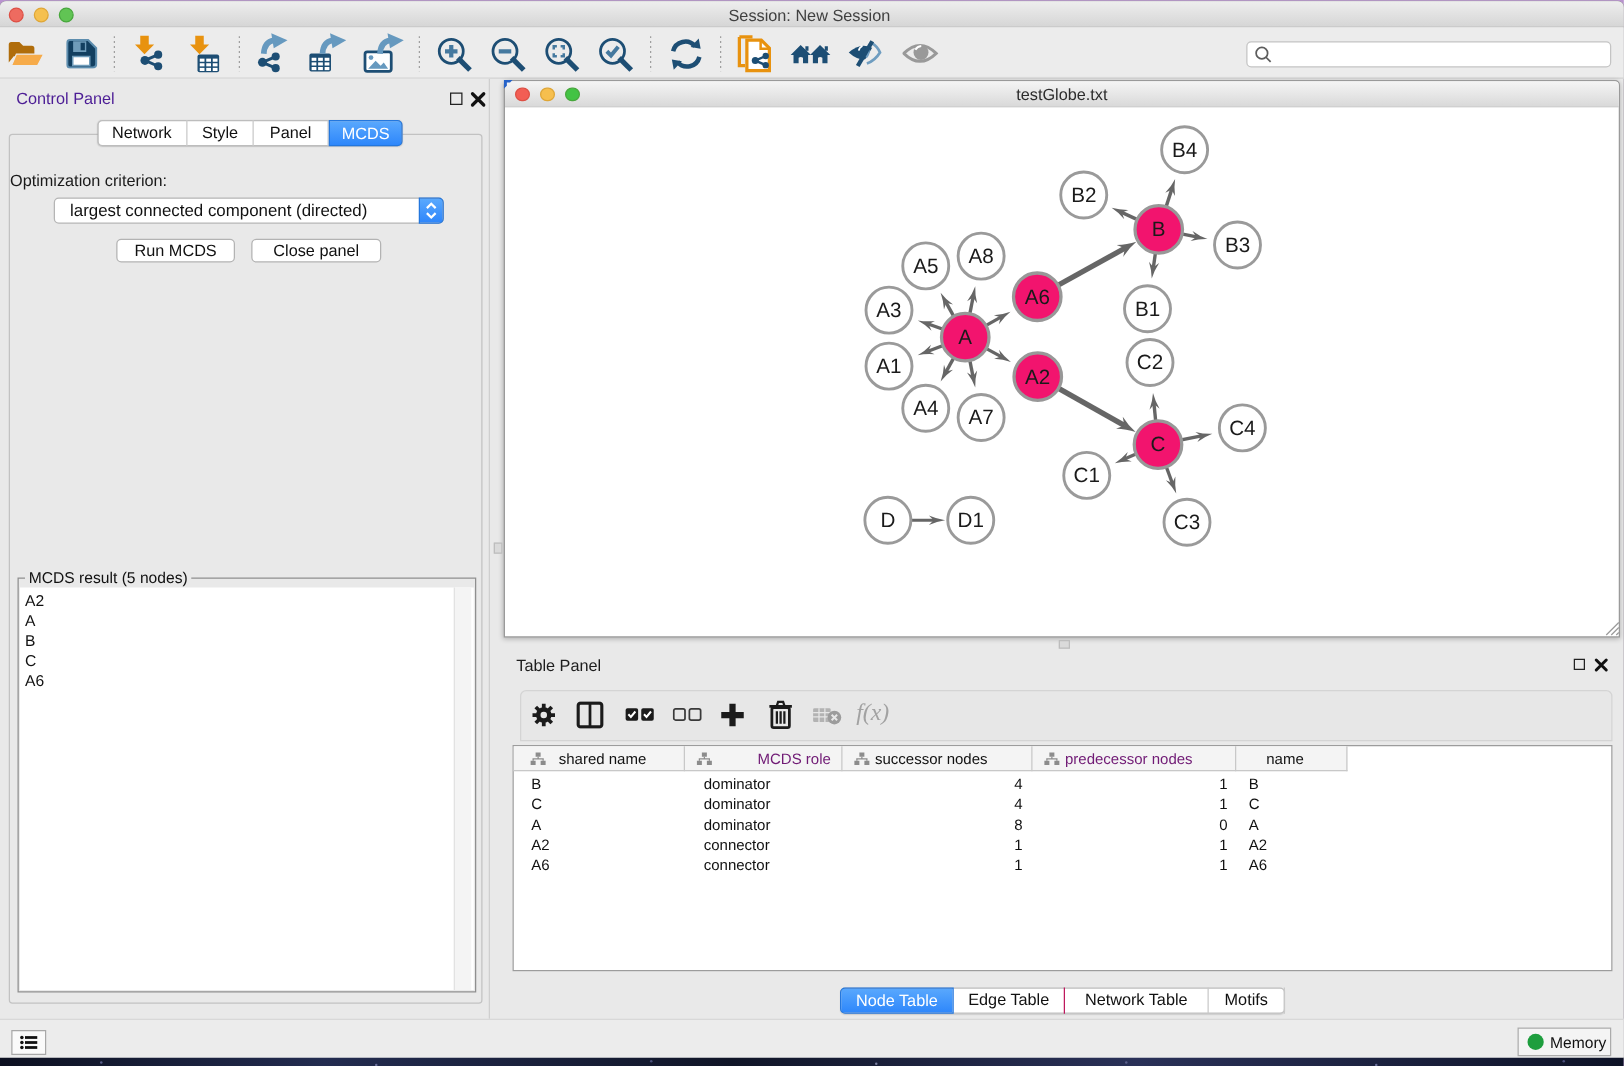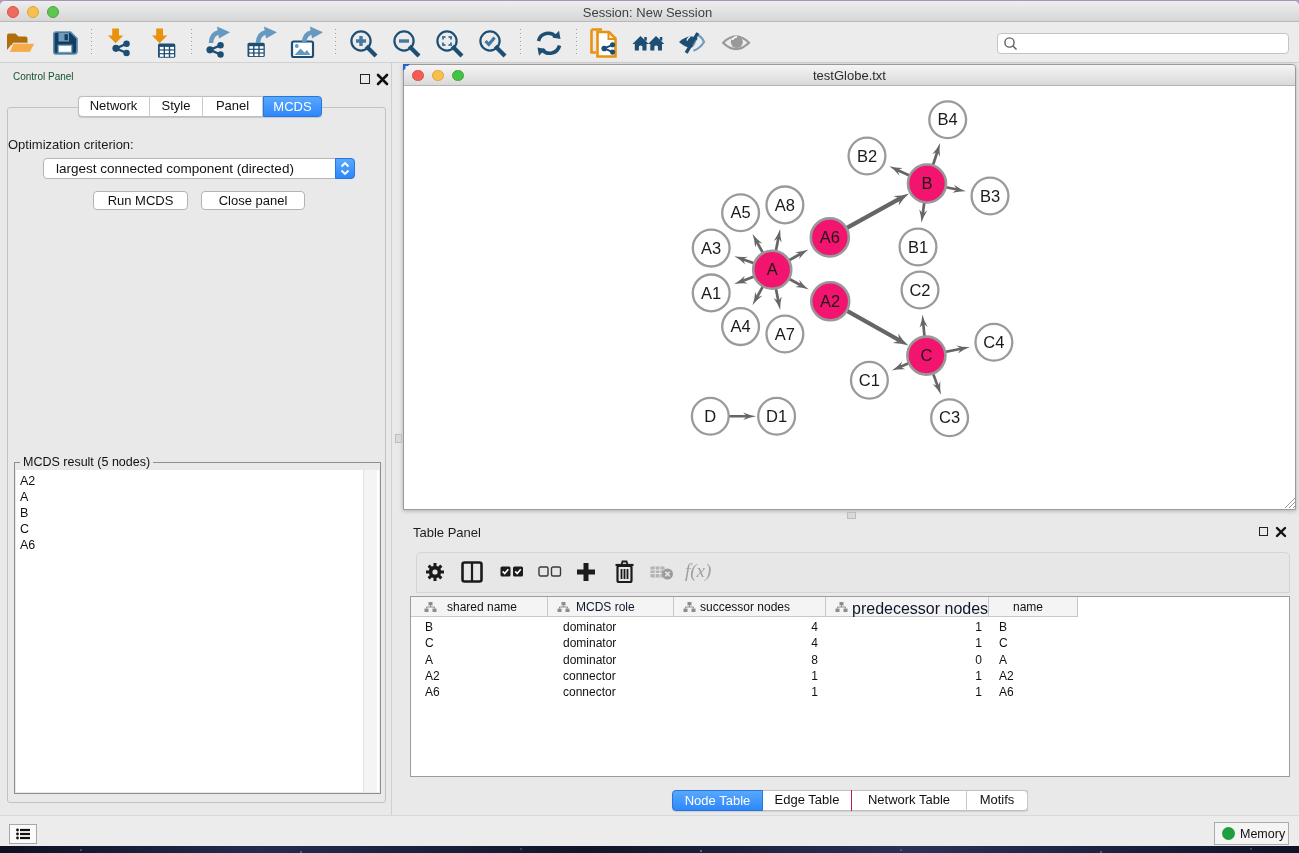--- a/index.html
+++ b/index.html
@@ -163,21 +163,21 @@
 <path d="M1 9.7 Q14 -3 27 9.7 Q14 22.4 1 9.7 Z" fill="none" stroke="#999999" stroke-width="2.3"></path>
 <circle cx="14.8" cy="9" r="6" fill="#999999"></circle>
 <path d="M10.3 6.8 A 5.8 5.8 0 0 1 15 3.8" stroke="#ffffff" stroke-width="1.6" fill="none"></path>
 </svg>
 <div class="abs" style="left:997px;top:33px;width:292px;height:21px;background:#ffffff;border:1px solid #c4c4c4;border-radius:4px"></div>
 <svg class="abs" style="left:1003px;top:36px" width="16" height="16">
 <circle cx="6.5" cy="6.5" r="4.6" fill="none" stroke="#5d5d5d" stroke-width="1.4"></circle>
 <line x1="9.8" y1="9.8" x2="13.5" y2="13.5" stroke="#5d5d5d" stroke-width="1.4"></line>
   </svg>
 <div class="abs" style="left:0;top:63px;width:392px;height:754px;background:#e9e9e9;border-right:1px solid #cfcfcf"></div>
-<div class="abs" style="left:13px;top:71px;font-size:10px;color:#14532d">Control Panel</div>
+<div class="abs" style="left:13px;top:71px;font-size:13px;color:#4c1d95">Control Panel</div>
 <div class="abs" style="left:360px;top:74px;width:10px;height:10px;border:1.6px solid #222"></div>
 <svg class="abs" style="left:376px;top:73px" width="13" height="13">
 <path d="M2 2 L11 11 M11 2 L2 11" stroke="#111" stroke-width="2.6" stroke-linecap="round"></path>
   </svg>
 <div class="abs" style="left:7px;top:107px;width:379px;height:696px;background:#e9e9e9;border:1px solid #c2c2c2;border-radius:3px"></div>
 <div class="abs" style="left:78px;top:96px;width:244px;height:21px;background:#ffffff;border:1px solid #bdbdbd;border-radius:4px;box-shadow:0 0.5px 1px rgba(0,0,0,0.15)"></div>
 <div class="abs" style="left:78px;top:96px;width:72px;height:21px;border-right:1px solid #c9c9c9;color:#111;text-align:center;font-size:13px;line-height:20px">Network</div>
 <div class="abs" style="left:150px;top:96px;width:53px;height:21px;border-right:1px solid #c9c9c9;color:#111;text-align:center;font-size:13px;line-height:20px">Style</div>
 <div class="abs" style="left:203px;top:96px;width:60px;height:21px;border-right:1px solid #c9c9c9;color:#111;text-align:center;font-size:13px;line-height:20px">Panel</div>
 <div class="abs" style="left:263px;top:96px;width:59px;height:21px;background:linear-gradient(#59a8fd,#2e87fb);border:1px solid #2477dd;border-radius:0 4px 4px 0;color:#fff;text-align:center;font-size:13px;line-height:20px">MCDS</div>
@@ -362,23 +362,23 @@
   </svg>
 <div class="abs" style="left:685px;top:560px;font-family:'Liberation Serif',serif;font-style:italic;font-size:19px;color:#a2a2a2">f(x)</div>
 <div class="abs" style="left:410px;top:596px;width:880px;height:181px;background:#ffffff;border:1px solid #9c9c9c"></div>
 <div class="abs" style="left:411px;top:597px;width:667px;height:20px;background:#f4f4f4;border-bottom:1px solid #c8c8c8"></div>
 <div class="abs" style="left:547px;top:597px;width:1px;height:20px;background:#c8c8c8"></div>
 <div class="abs" style="left:673px;top:597px;width:1px;height:20px;background:#c8c8c8"></div>
 <div class="abs" style="left:825px;top:597px;width:1px;height:20px;background:#c8c8c8"></div>
 <div class="abs" style="left:988px;top:597px;width:1px;height:20px;background:#c8c8c8"></div>
 <div class="abs" style="left:1077px;top:597px;width:1px;height:20px;background:#c8c8c8"></div>
 <div class="abs" style="left:447px;top:600px;font-size:12px;color:#111">shared name</div>
-<div class="abs" style="left:576px;top:600px;font-size:12px;color:#0f172a">MCDS role</div>
+<div class="abs" style="left:606px;top:600px;font-size:12px;color:#701a75">MCDS role</div>
 <div class="abs" style="left:700px;top:600px;font-size:12px;color:#111">successor nodes</div>
-<div class="abs" style="left:852px;top:600px;font-size:16px;color:#0f172a">predecessor nodes</div>
+<div class="abs" style="left:852px;top:600px;font-size:12px;color:#701a75">predecessor nodes</div>
 <div class="abs" style="left:1013px;top:600px;font-size:12px;color:#111">name</div>
 <svg style="position:absolute;left:424px;top:601px" width="13" height="12">
     <rect x="4.5" y="1" width="4" height="3.4" fill="#8c8c8c"></rect>
     <rect x="0.5" y="7.6" width="4" height="3.4" fill="#8c8c8c"></rect>
     <rect x="8.5" y="7.6" width="4" height="3.4" fill="#8c8c8c"></rect>
     <path d="M6.5 4.4 L6.5 6 M2.5 7.6 L2.5 6 L10.5 6 L10.5 7.6" stroke="#8c8c8c" stroke-width="1" fill="none"></path>
   </svg>
 <svg style="position:absolute;left:557px;top:601px" width="13" height="12">
     <rect x="4.5" y="1" width="4" height="3.4" fill="#8c8c8c"></rect>
     <rect x="0.5" y="7.6" width="4" height="3.4" fill="#8c8c8c"></rect>

